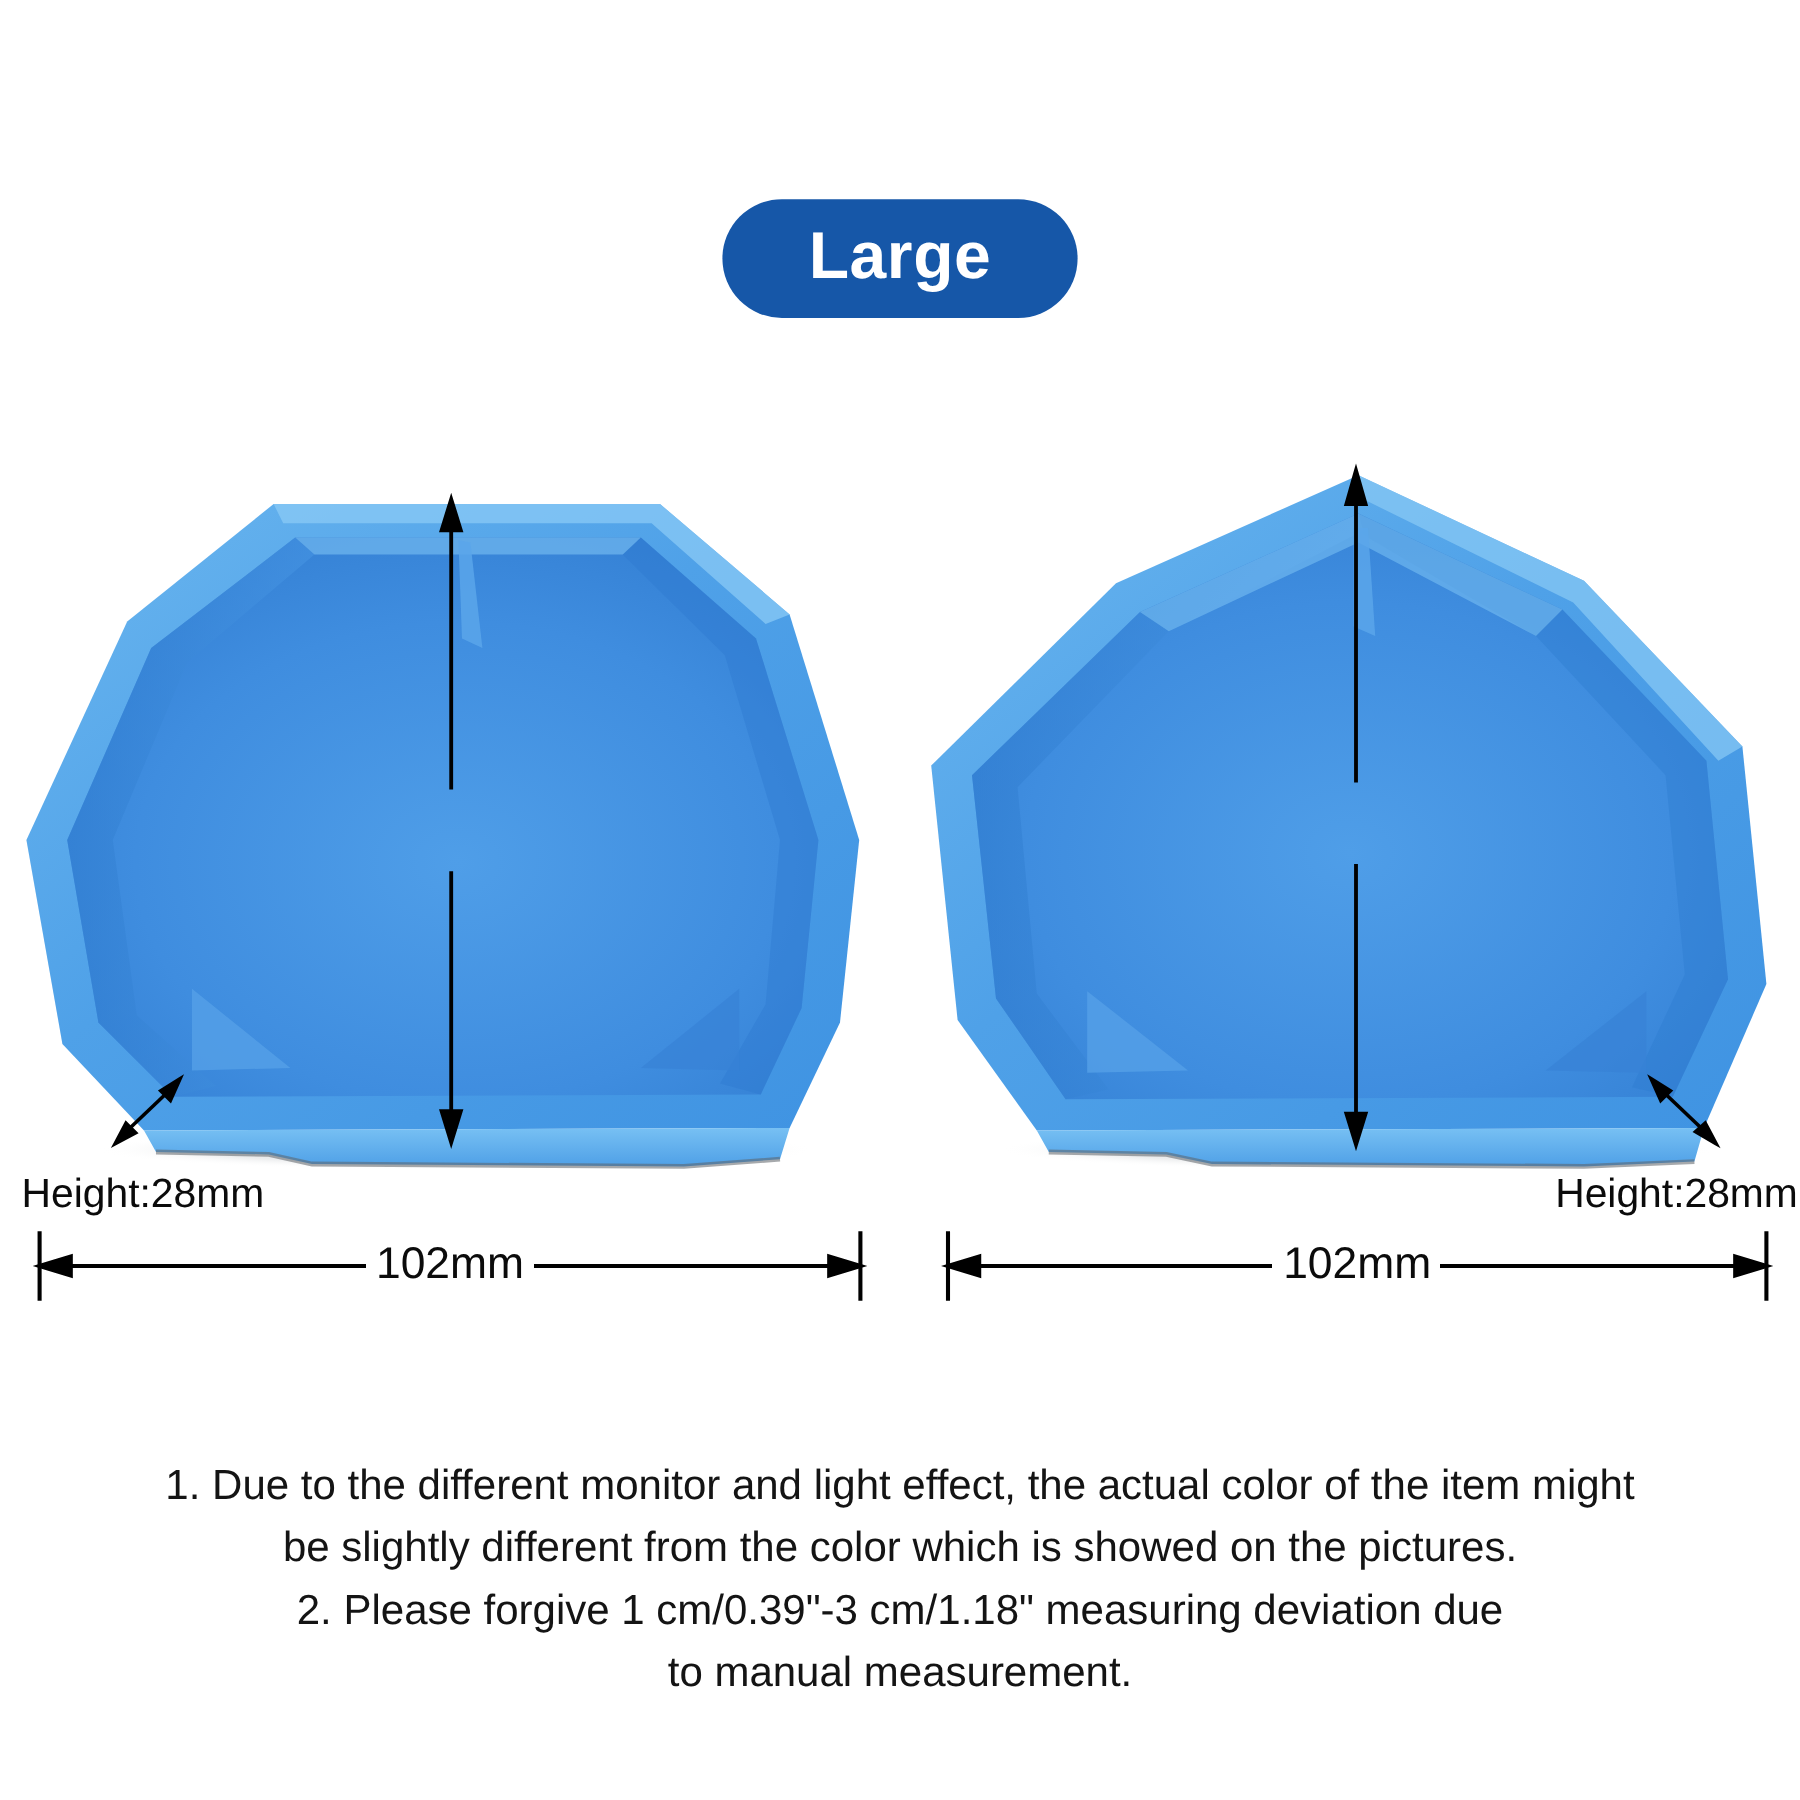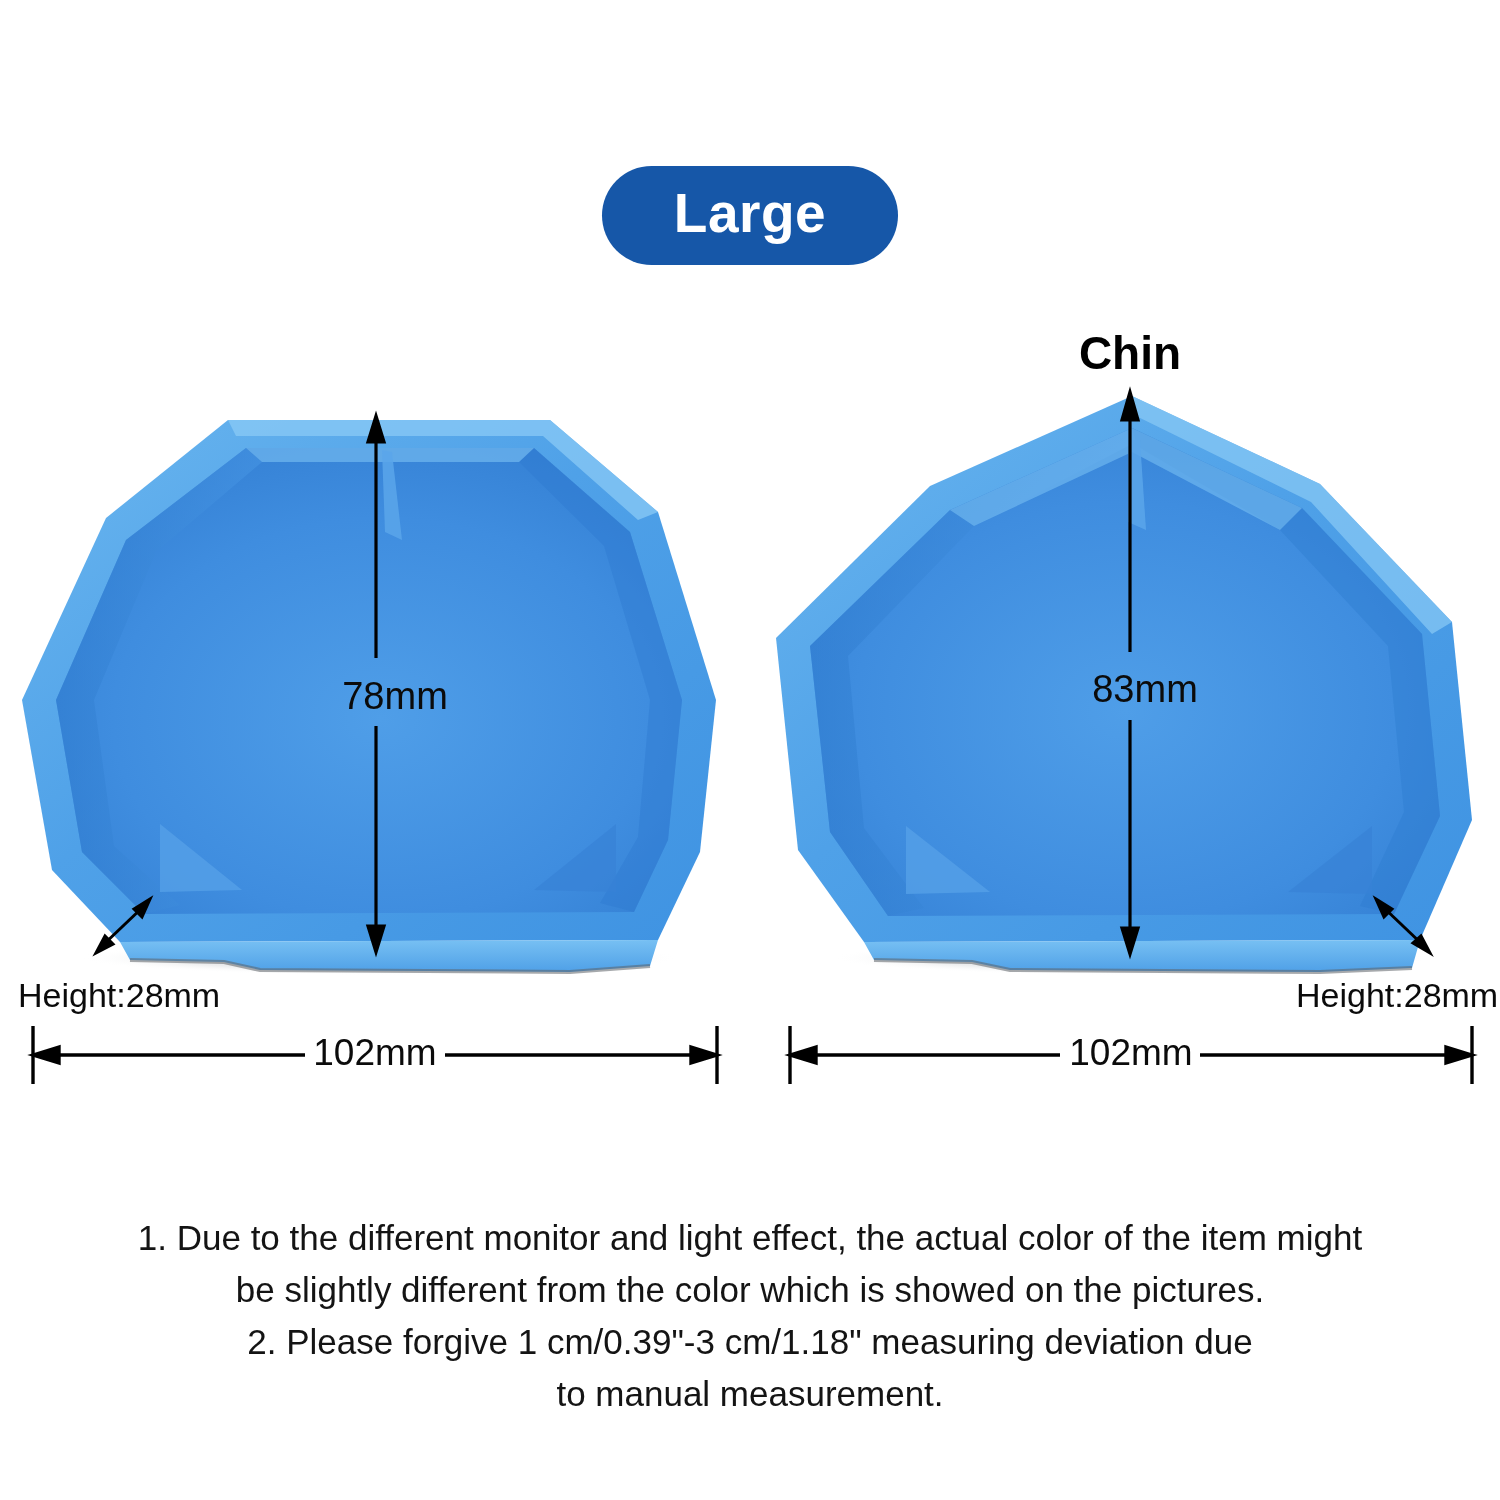--- a/index.html
+++ b/index.html
@@ -96,21 +96,20 @@
 </style>
 </head>
 <body>
 
 <div class="page">
 
   <div class="badge-wrap">
     <span class="badge">Large</span>
   </div>
 
-  <div class="ptitle" id="title-chin">Chin</div>
 
   <div class="stage" id="stage-palate">
     <svg viewBox="0 0 730 600" xmlns="http://www.w3.org/2000/svg">
       <defs>
         <linearGradient id="pRim" x1="0" y1="0" x2="1" y2="1">
           <stop offset="0%" stop-color="#6ab6ef"></stop>
           <stop offset="45%" stop-color="#4fa1e8"></stop>
           <stop offset="100%" stop-color="#3f93e2"></stop>
         </linearGradient>
         <radialGradient id="pBody" cx="52%" cy="58%" r="78%">
@@ -280,22 +279,20 @@
       </g>
 
       <g stroke="#000000" stroke-width="3" fill="#000000">
         <line x1="664" y1="566" x2="622" y2="526"></line>
         <polygon points="670,573 653,563 661,556"></polygon>
         <polygon points="616,519 632,529 624,537"></polygon>
       </g>
     </svg>
   </div>
 
-  <div class="dimlabel" id="dim-palate-h">78mm</div>
-  <div class="dimlabel" id="dim-chin-h">83mm</div>
 
   <div class="height-label" id="height-left">Height:28mm</div>
   <div class="height-label" id="height-right">Height:28mm</div>
 
   <div class="widthrow" id="width-palate">
     <svg viewBox="0 0 700 66" xmlns="http://www.w3.org/2000/svg">
       <g stroke="#000000" stroke-width="3.4" fill="#000000">
         <line x1="8" y1="4" x2="8" y2="62"></line>
         <line x1="692" y1="4" x2="692" y2="62"></line>
         <line x1="18" y1="33" x2="280" y2="33"></line>

